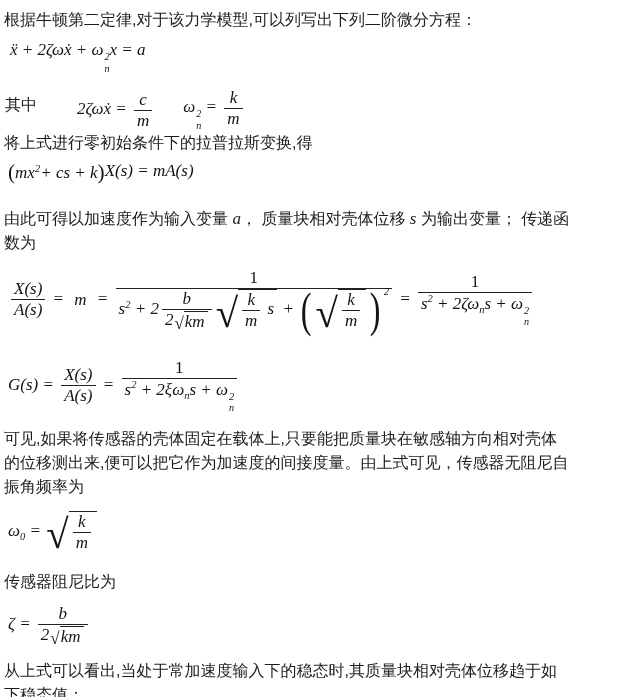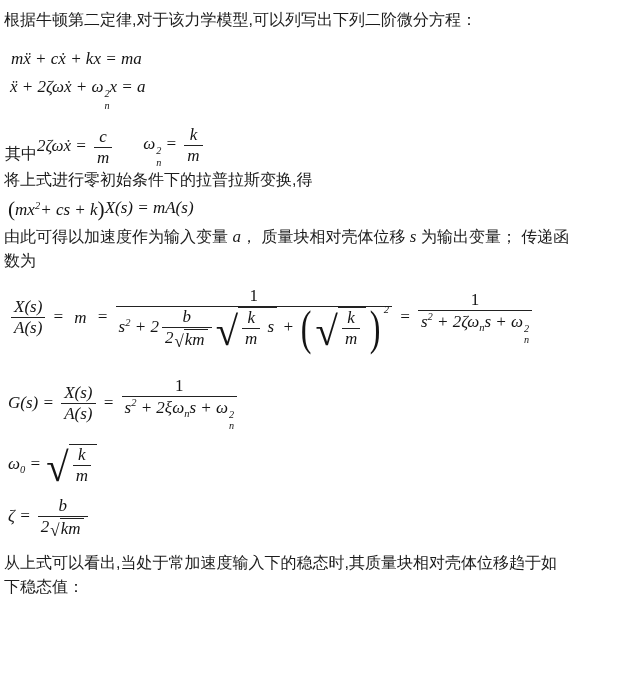--- a/index.html
+++ b/index.html
@@ -29,42 +29,41 @@
   .par{display:inline-flex;align-items:center;vertical-align:middle;}
   .par>.psign{font-style:normal;line-height:1;font-size:1.25em;}
   .par.tall>.psign{font-size:2.9em;line-height:0.75;transform:scaleX(0.65);}
   .par>.psup{font-size:0.62em;align-self:flex-start;margin-top:-3px;}
   .par>.pbody{display:inline-flex;}
 
   .p1{margin-top:0;}
   .eq-newton{margin:17px 0 0 7px;}
   .eq-norm{margin:8px 0 0 6px;font-family:Liberation Serif, serif;}
   .where-row{display:flex;align-items:flex-end;margin:13px 0 0 1px;}
-  .where-row .wlabel{margin-bottom:2px;}
-  .where-row .weq1{}
+  .where-row .wlabel{margin-bottom:14px;}
+  .where-row .weq1{margin-left:40px;}
   .where-row .weq2{margin-left:28px;}
   .p2{}
   .eq-laplace{margin:6px 0 0 4px;}
-  .p3{margin-top:5px;}
+  .p3{margin-top:24px;}
   .eq-transfer{margin:13px 0 0 4px;}
   .eq-g{margin:26px 0 0 4px;}
   .p4{margin-top:13px;}
   .eq-omega0{margin:12px 0 0 4px;}
   .p5{margin-top:17px;}
   .eq-zeta{margin:10px 0 0 4px;}
   .p6{margin-top:12px;}
 </style>
 </head>
 <body>
 
 <div class="page">
 
   <p class="para p1">根据牛顿第二定律,对于该力学模型,可以列写出下列二阶微分方程：</p>
 
-  <div class="eq eq-newton">mẍ + cẋ + kx = ma</div>
 
   <div class="eq eq-norm">ẍ + 2ζωẋ + ω<span class="ss">
         <span class="t">2</span>
         <span class="b">n</span>
       </span>x = a</div>
 
   <div class="where-row">
     <span class="para wlabel">其中</span>
     <span class="eq weq1">2ζωẋ = <span class="frac">
           <span class="num">c</span>
@@ -134,29 +133,31 @@
         <span class="num">X(s)</span>
         <span class="den">A(s)</span>
       </span> = <span class="frac">
         <span class="num"><span class="upr">1</span></span>
         <span class="den">s<sup class="sp">2</sup> + 2ξω<sub class="sb">n</sub>s + ω<span class="ss">
             <span class="t">2</span>
             <span class="b">n</span>
           </span></span>
       </span></div>
 
+  <p class="para p4">可见,如果将传感器的壳体固定在载体上,只要能把质量块在敏感轴方向相对壳体的位移测出来,便可以把它作为加速度的间接度量。由上式可见，传感器无阻尼自振角频率为</p>
 
   <div class="eq eq-omega0">ω<sub class="sb">0</sub> = <span class="sqrt tall">
         <span class="rsign">√</span>
         <span class="rbody"><span class="frac">
             <span class="num">k</span>
             <span class="den">m</span>
           </span></span>
       </span></div>
 
+  <p class="para p5">传感器阻尼比为</p>
 
   <div class="eq eq-zeta">ζ = <span class="frac">
         <span class="num">b</span>
         <span class="den">2<span class="sqrt">
             <span class="rsign">√</span>
             <span class="rbody">km</span>
           </span></span>
       </span></div>
 
   <p class="para p6">从上式可以看出,当处于常加速度输入下的稳态时,其质量块相对壳体位移趋于如下稳态值：</p>

